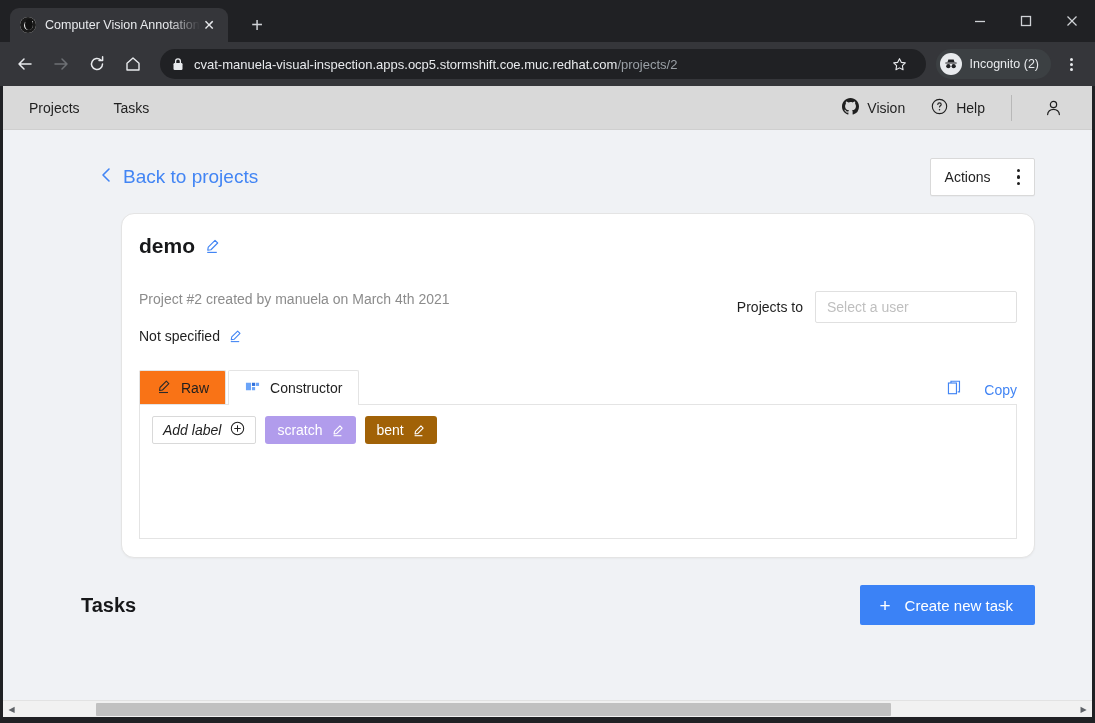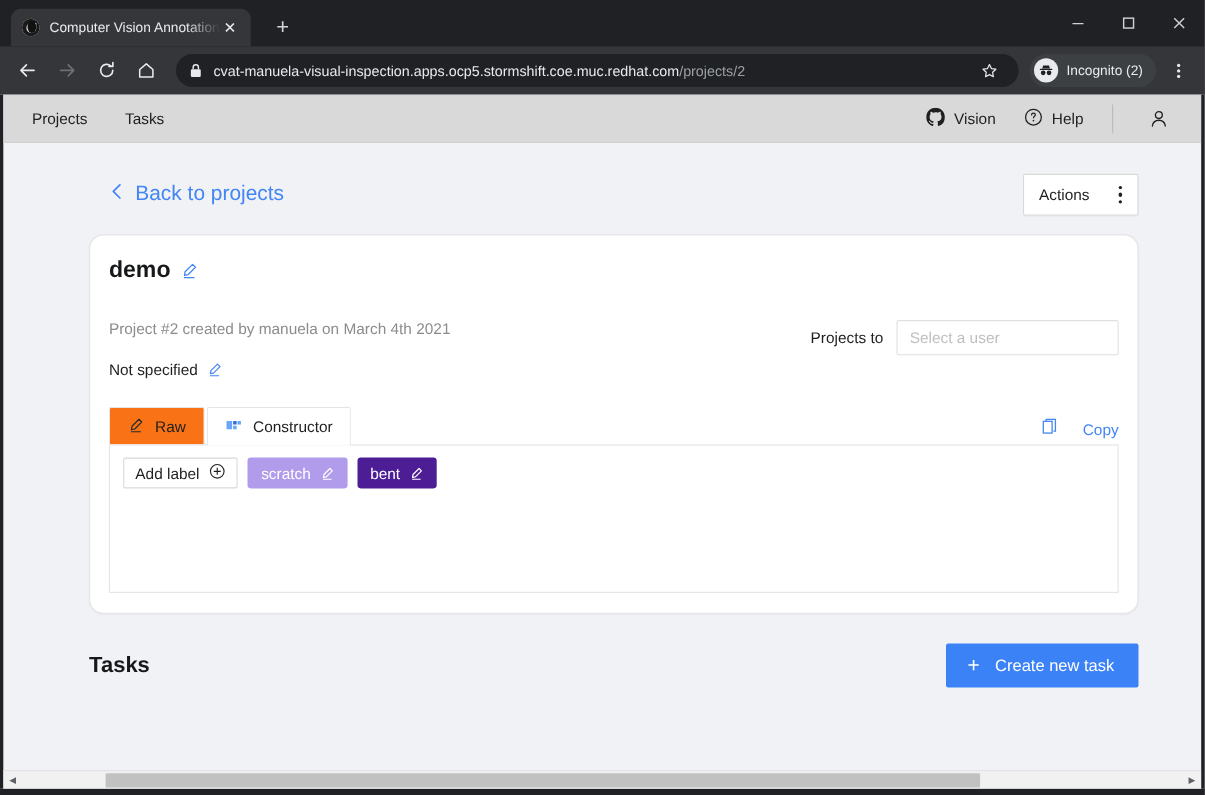--- a/index.html
+++ b/index.html
@@ -229,21 +229,21 @@
     padding: 0 14px;
     gap: 26px;
     font-size: 14px;
     color: #1f1f1f;
     box-shadow: 0 1px 1px rgba(0,0,0,.03);
   }
   .dots-v { display:flex; flex-direction:column; gap:3px; }
   .dots-v i { width:3.5px;height:3.5px;background:#1f1f1f;border-radius:50%;}
 
   .card {
-    margin: 17px 57px 0 78px;
+    margin: 17px 57px 0 118px;
     background: #fff;
     border: 1px solid #e4e4e4;
     border-radius: 13px;
     padding: 20px 17px 18px 17px;
     box-shadow: 0 1px 2px rgba(0,0,0,.04);
   }
   .proj-title {
     display: flex;
     align-items: center;
     gap: 9px;
@@ -342,20 +342,21 @@
   .labels-row { display: flex; gap: 9px; align-items: center; }
   .add-label {
     height: 28px;
     display:flex; align-items:center; gap: 9px;
     border: 1px solid #d9d9d9;
     border-radius: 2px;
     background: #fff;
     padding: 0 10px;
     font-size: 14px;
     color: #1f1f1f;
+    font-style: italic;
   }
   .chip {
     height: 28px;
     display:flex; align-items:center; gap: 8px;
     border-radius: 3px;
     padding: 0 12px;
     font-size: 14px;
     color: #fff;
   }
   .chip .chip-edit { display:flex; align-items:center; }
@@ -638,21 +639,21 @@
               <div class="chip" id="chip0" style="background: rgb(177, 156, 236);">
                 <span>scratch</span>
                 <span class="chip-edit">
                   <svg width="13" height="13" viewBox="0 0 18 18">
                       <path d="M12.4 2.6l3 3-7.6 7.6-3.6.6.6-3.6z" fill="none" stroke="#ffffff" stroke-width="1.5" stroke-linejoin="round"></path>
                       <line x1="3.6" y1="16.2" x2="14.4" y2="16.2" stroke="#ffffff" stroke-width="1.5"></line>
                     </svg>
                 </span>
               </div>
 
-              <div class="chip" id="chip1" style="background: #4c1d95;">
+              <div class="chip" id="chip1" style="background: #a16207;">
                 <span>bent</span>
                 <span class="chip-edit">
                   <svg width="13" height="13" viewBox="0 0 18 18">
                       <path d="M12.4 2.6l3 3-7.6 7.6-3.6.6.6-3.6z" fill="none" stroke="#ffffff" stroke-width="1.5" stroke-linejoin="round"></path>
                       <line x1="3.6" y1="16.2" x2="14.4" y2="16.2" stroke="#ffffff" stroke-width="1.5"></line>
                     </svg>
                 </span>
               </div>
             </div>
           </div>

